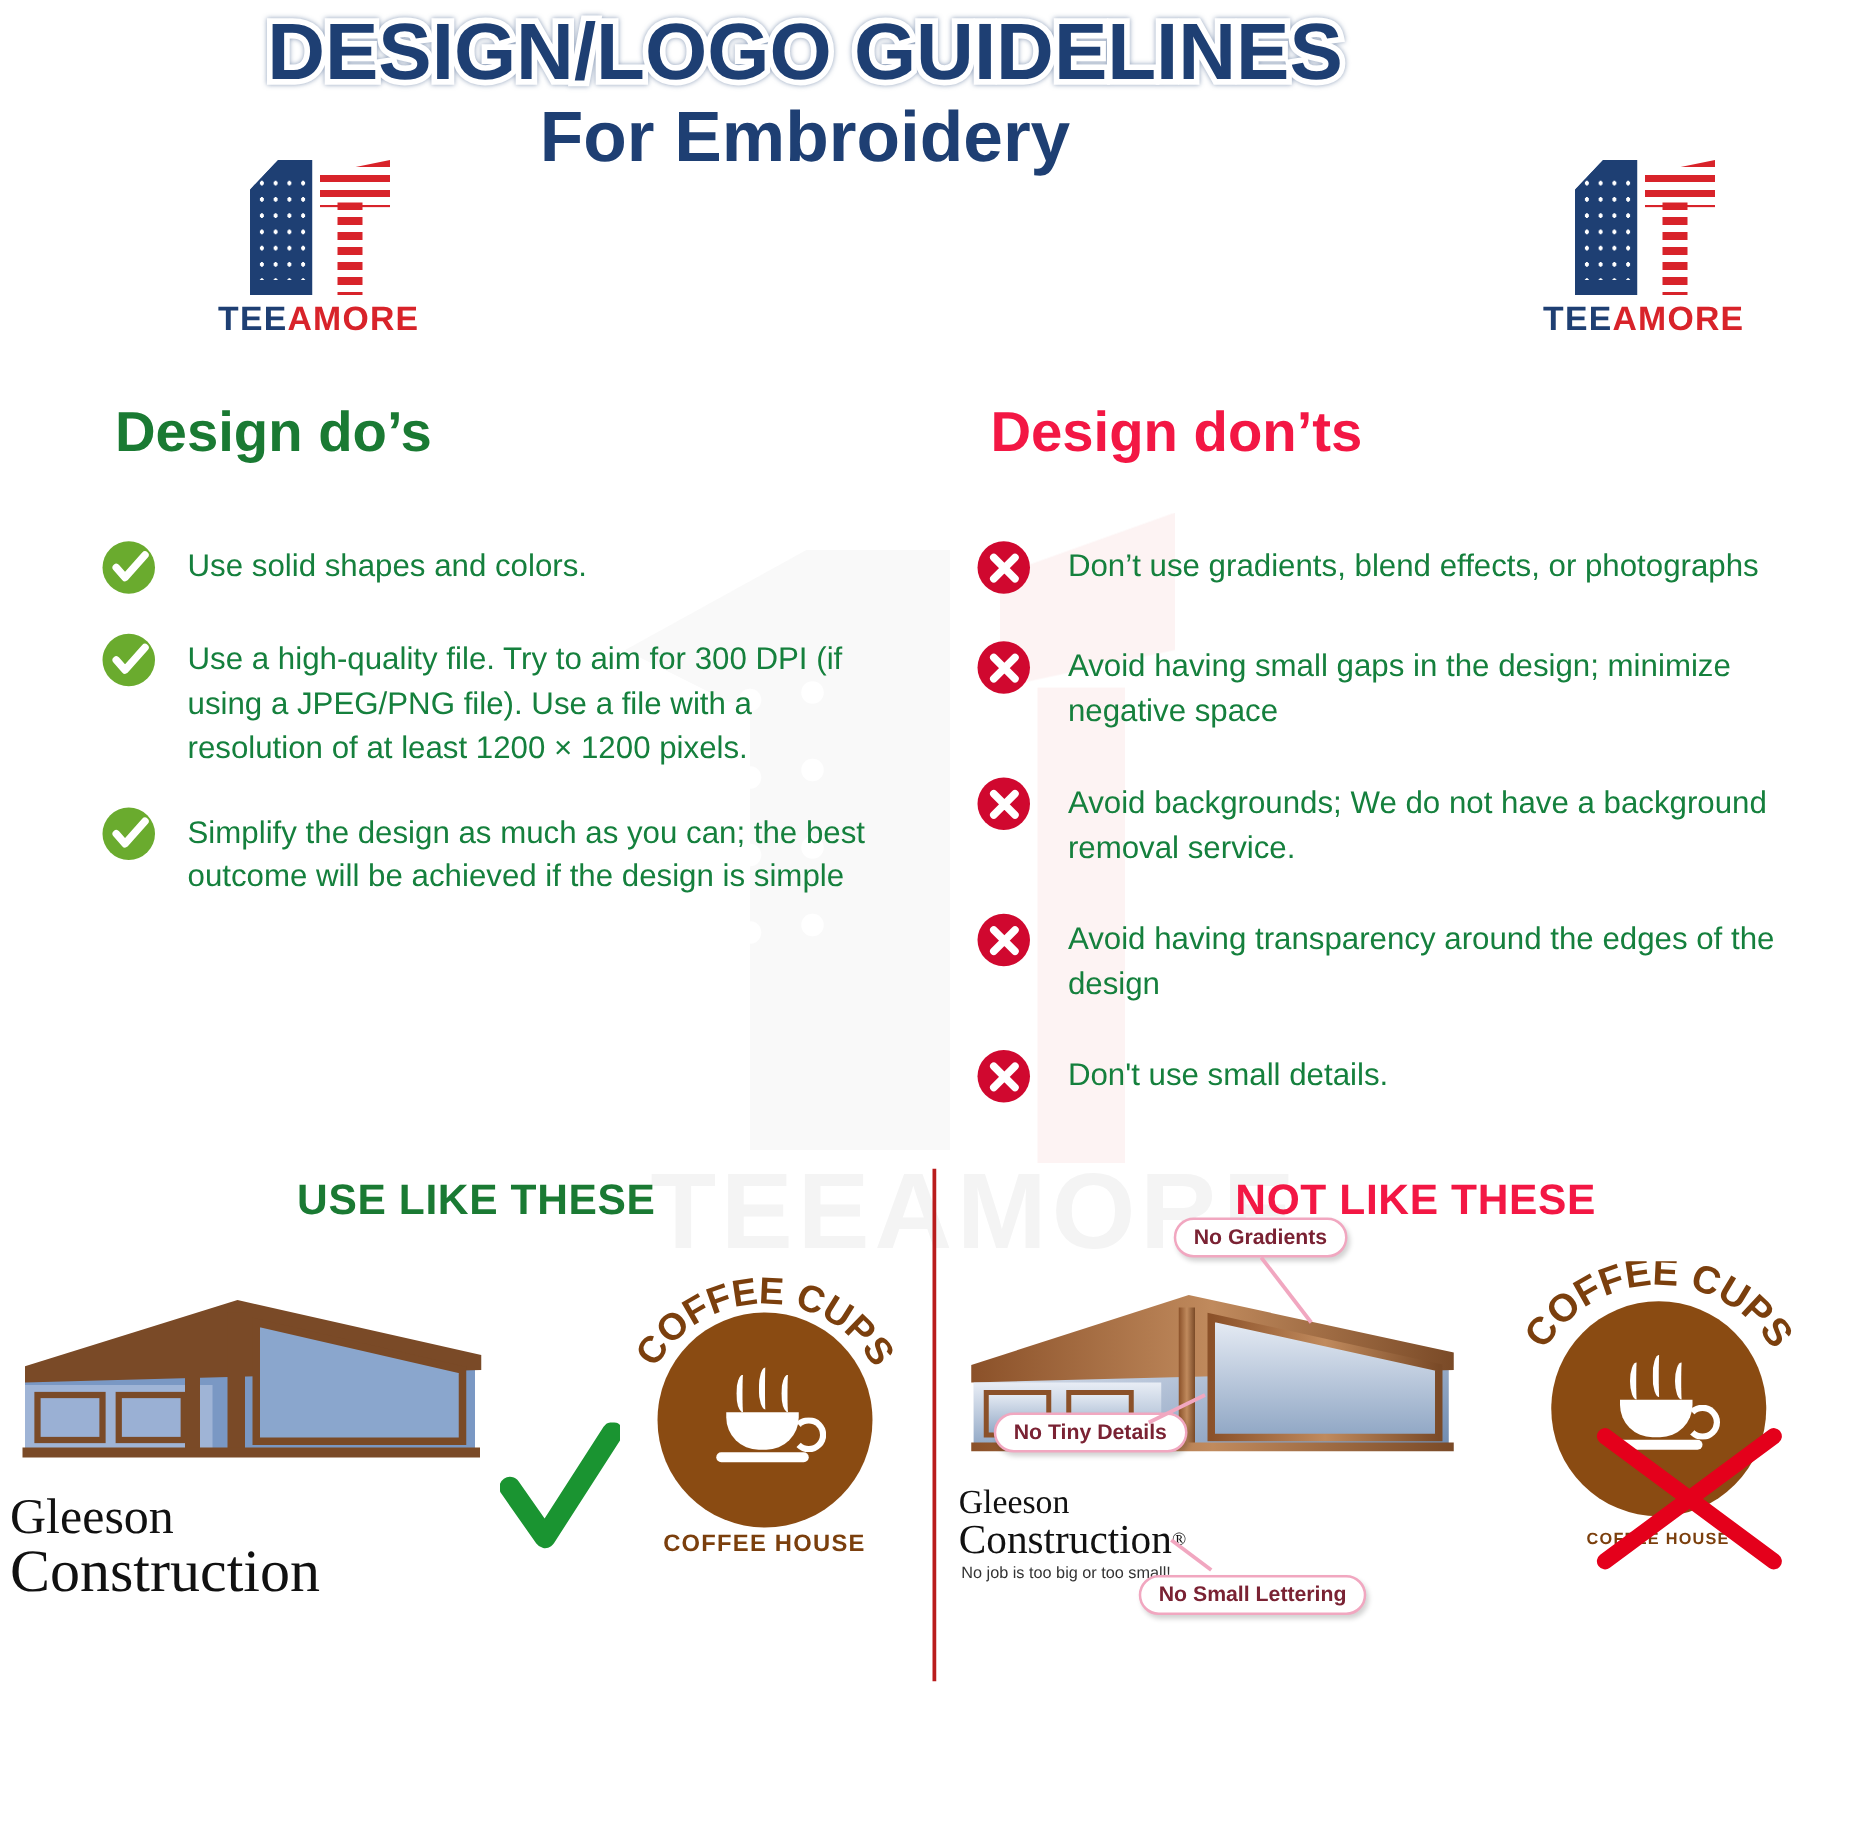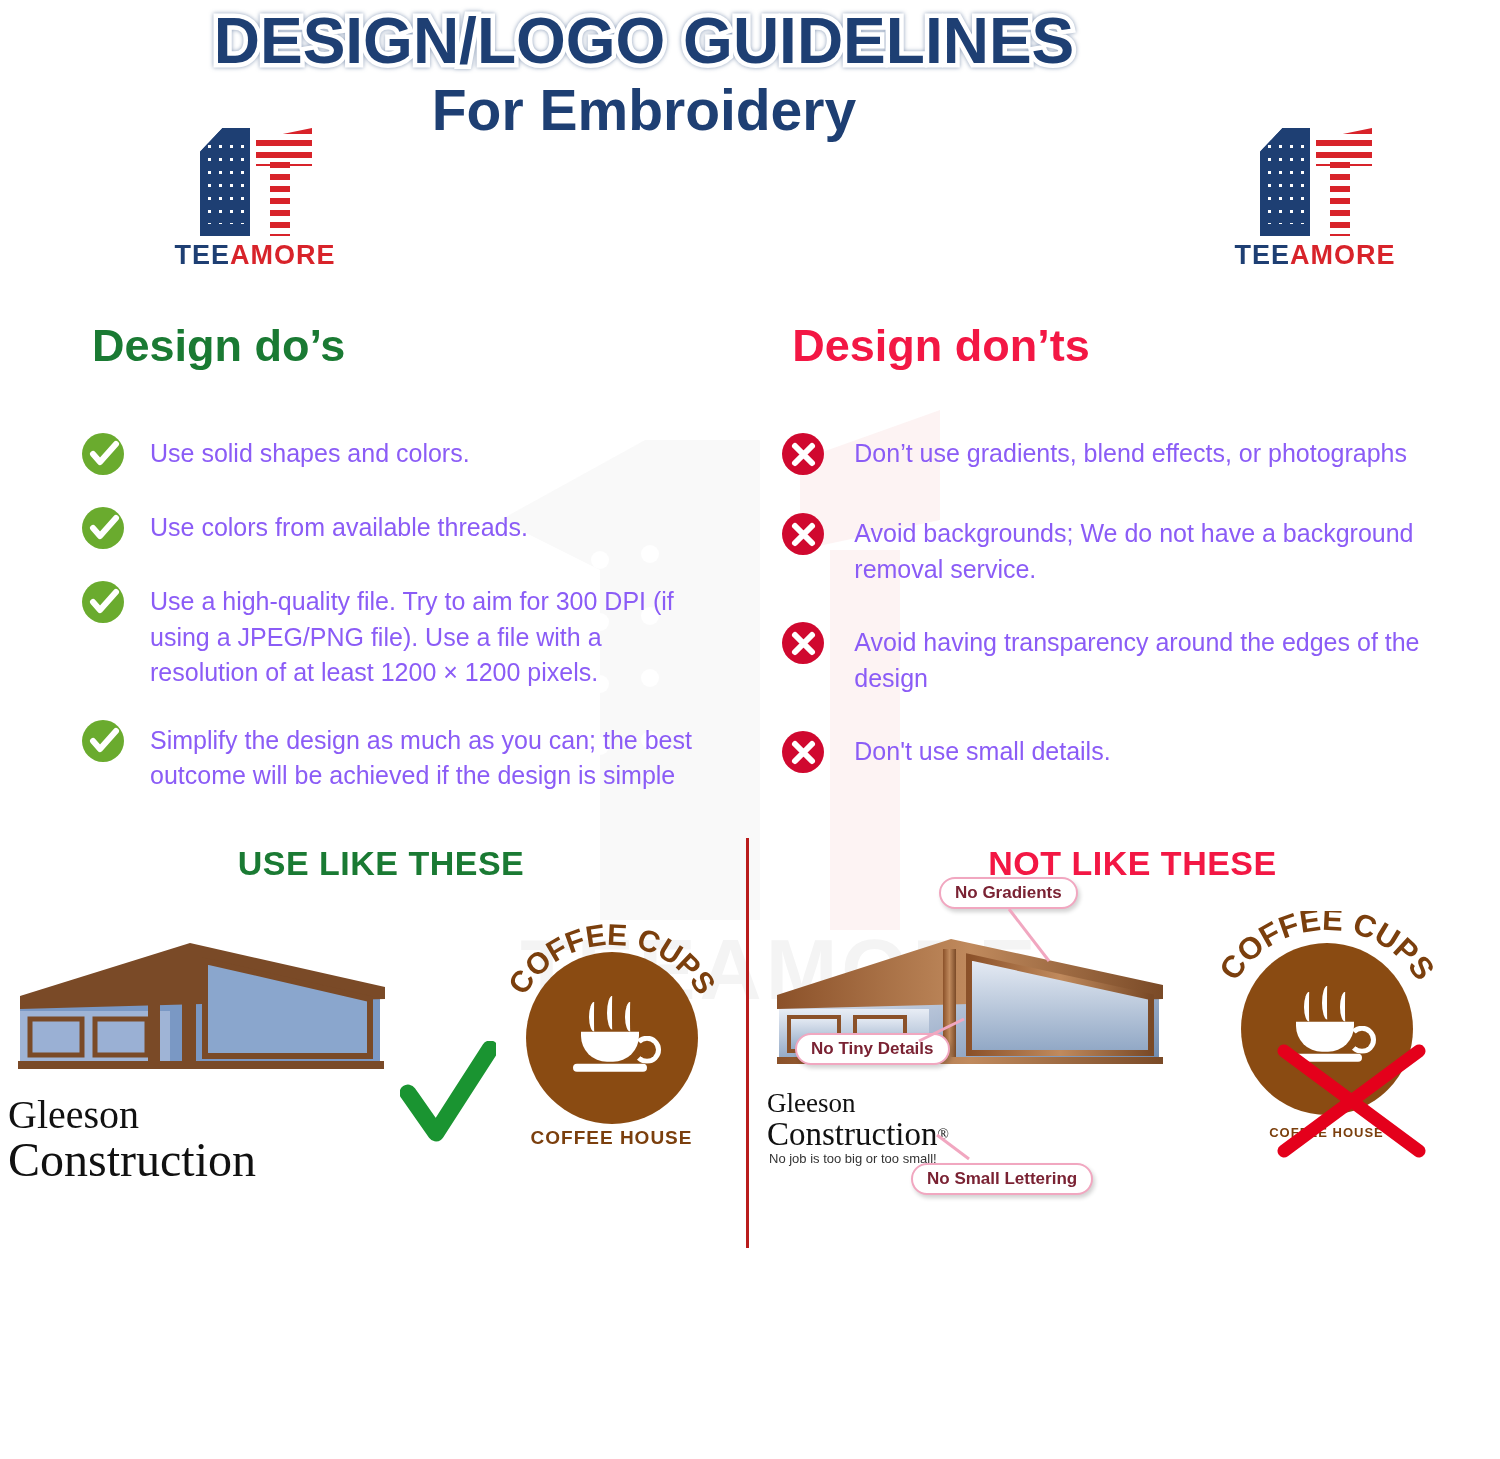--- a/index.html
+++ b/index.html
@@ -195,21 +195,21 @@
   .item .badge {
     flex: 0 0 auto;
     width: 48px;
     height: 48px;
     margin-right: 22px;
     margin-top: -4px;
   }
   .item .txt {
     font-size: 25px;
     line-height: 1.42;
-    color: #8b5cf6;
+    color: #15803d;
     padding-top: 2px;
   }
   .col-right .item { margin-bottom: 36px; }
   .col-right .item .badge { margin-right: 26px; }
 
   
   .examples {
     position: relative;
     z-index: 2;
     display: flex;
@@ -410,64 +410,64 @@
     <div class="item">
       <span class="badge">
         <svg width="48" height="48" viewBox="0 0 48 48">
             <circle cx="23" cy="24" r="21" fill="#6aab2e"></circle>
             <path d="M13 24 l7 8 l16 -18" stroke="#fff" stroke-width="6" fill="none" stroke-linecap="round" stroke-linejoin="round"></path>
           </svg>
       </span>
       <span class="txt">Use solid shapes and colors.</span>
     </div>
 
+
     <div class="item">
       <span class="badge">
         <svg width="48" height="48" viewBox="0 0 48 48">
             <circle cx="23" cy="24" r="21" fill="#6aab2e"></circle>
             <path d="M13 24 l7 8 l16 -18" stroke="#fff" stroke-width="6" fill="none" stroke-linecap="round" stroke-linejoin="round"></path>
           </svg>
       </span>
-      <span class="txt">Use colors from available threads.</span>
+      <span class="txt">Use a high-quality file. Try to aim for 300 DPI (if using a JPEG/PNG file). Use a file with a resolution of at least 1200 × 1200 pixels.</span>
     </div>
 
     <div class="item">
       <span class="badge">
         <svg width="48" height="48" viewBox="0 0 48 48">
             <circle cx="23" cy="24" r="21" fill="#6aab2e"></circle>
             <path d="M13 24 l7 8 l16 -18" stroke="#fff" stroke-width="6" fill="none" stroke-linecap="round" stroke-linejoin="round"></path>
           </svg>
       </span>
-      <span class="txt">Use a high-quality file. Try to aim for 300 DPI (if using a JPEG/PNG file). Use a file with a resolution of at least 1200 × 1200 pixels.</span>
-    </div>
-
-    <div class="item">
-      <span class="badge">
-        <svg width="48" height="48" viewBox="0 0 48 48">
-            <circle cx="23" cy="24" r="21" fill="#6aab2e"></circle>
-            <path d="M13 24 l7 8 l16 -18" stroke="#fff" stroke-width="6" fill="none" stroke-linecap="round" stroke-linejoin="round"></path>
-          </svg>
-      </span>
       <span class="txt">Simplify the design as much as you can; the best outcome will be achieved if the design is simple</span>
     </div>
   </div>
 
   <div class="col col-right">
     <div class="col-heading dont">Design don’ts</div>
 
     <div class="item">
       <span class="badge">
         <svg width="48" height="48" viewBox="0 0 48 48">
             <circle cx="23" cy="24" r="21" fill="#d0082f"></circle>
             <path d="M15 16 L32 33 M32 16 L15 33" stroke="#fff" stroke-width="6" stroke-linecap="round"></path>
           </svg>
       </span>
       <span class="txt">Don’t use gradients, blend effects, or photographs</span>
     </div>
 
+    <div class="item">
+      <span class="badge">
+        <svg width="48" height="48" viewBox="0 0 48 48">
+            <circle cx="23" cy="24" r="21" fill="#d0082f"></circle>
+            <path d="M15 16 L32 33 M32 16 L15 33" stroke="#fff" stroke-width="6" stroke-linecap="round"></path>
+          </svg>
+      </span>
+      <span class="txt">Avoid having small gaps in the design; minimize negative space</span>
+    </div>
 
     <div class="item">
       <span class="badge">
         <svg width="48" height="48" viewBox="0 0 48 48">
             <circle cx="23" cy="24" r="21" fill="#d0082f"></circle>
             <path d="M15 16 L32 33 M32 16 L15 33" stroke="#fff" stroke-width="6" stroke-linecap="round"></path>
           </svg>
       </span>
       <span class="txt">Avoid backgrounds; We do not have a background removal service.</span>
     </div>

